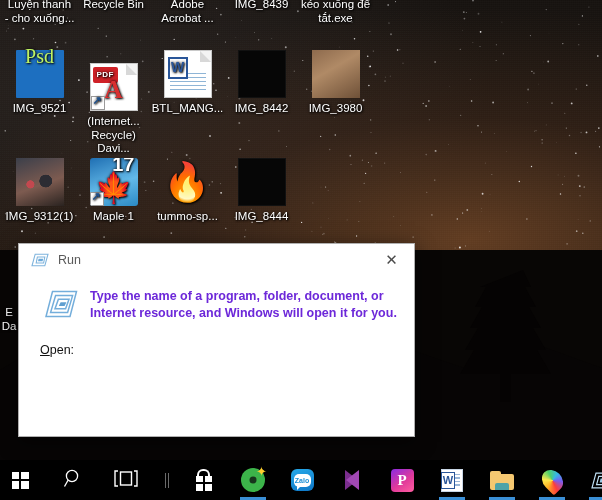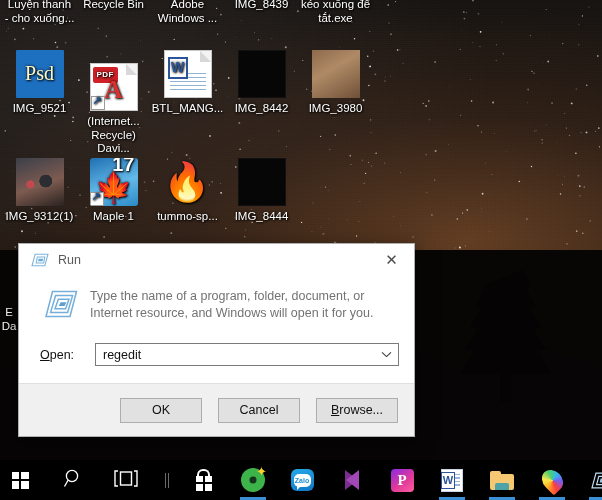--- a/index.html
+++ b/index.html
@@ -34,22 +34,22 @@
   
   .icon-cell{
     position:absolute; width:75px; text-align:center; color:#fff;
     font-size:11.5px; line-height:13.5px;
     text-shadow:0 0 3px rgba(0,0,0,.95), 1px 1px 2px rgba(0,0,0,.9);
   }
   .icon-img{ width:48px; height:48px; margin:0 auto 4px; position:relative; }
   .icon-label{ display:block; word-wrap:break-word; }
 
   
-  .ic-psd{background:#1d6fc0; border-radius:1px; color:#fef9c3; font-size:20px;
-    display:flex; align-items:center; justify-content:center; font-family:"Liberation Serif", serif;}
+  .ic-psd{background:#1d6fc0; border-radius:1px; color:#bef264; font-size:20px;
+    display:flex; justify-content:center; font-family:"Liberation Serif", serif;}
   .ic-doc{background:#fff; border:1px solid #c9c9c9; position:relative; overflow:hidden;}
   .ic-doc:after{content:""; position:absolute; right:0; top:0; border-width:0 11px 11px 0;
     border-style:solid; border-color:#d8d8d8 #f3f3f3;}
   .doc-lines{position:absolute; left:5px; right:5px; top:22px; height:20px;
     background:repeating-linear-gradient(#8fb5d6 0 1.5px, transparent 1.5px 4px);}
   .pdf-tag{position:absolute; left:2px; top:3px; background:#cf2127; color:#fff;
     font-size:8px; font-weight:bold; padding:1px 4px; border-radius:2px; letter-spacing:.4px;}
   .pdf-a{position:absolute; left:50%; top:42%; transform:translate(-50%,0);
     color:#d82f2f; font-size:26px; font-family:"Liberation Serif", serif; font-weight:bold;}
   .w-tag{position:absolute; left:3px; top:6px; width:20px; height:22px; background:#fff;
@@ -89,22 +89,22 @@
   #title-icon{ width:18px; height:14px; margin-left:12px; position:relative; }
   #run-title{ margin-left:9px; font-size:12.5px; color:#5a5a5a; }
   #run-close{
     position:absolute; right:0; top:0; width:45px; height:31px;
     display:flex; align-items:center; justify-content:center;
     color:#4a4a4a; font-size:15px; font-family:"Liberation Sans",sans-serif;
   }
   #run-body{ background:#fff; padding:9px 14px 0 14px; height:110px; }
   .desc-row{ display:flex; align-items:flex-start; }
   #run-bigicon{ width:34px; height:28px; margin:6px 12px 0 11px; flex:0 0 auto; position:relative; }
-  #run-desc{ font-size:12.5px; color:#737373; line-height:17px; padding-top:4px; }
-  .open-row{ display:flex; align-items:center; margin-top:21px;gap:14px; }
+  #run-desc{ font-size:12.5px; color:#6d28d9; line-height:17px; padding-top:4px;font-weight:bold; }
+  .open-row{ display:flex; align-items:center; margin-top:21px; }
   #open-label{ font-size:12.5px; color:#111; width:48px; padding-left:7px; }
   #open-combo{
     flex:1; height:23px; border:1px solid #7a7a7a; background:#fff;
     display:flex; align-items:center; position:relative; margin-right:1px;
   }
   #open-value{ font-size:12.5px; color:#111; padding-left:7px; }
   #combo-arrow{ position:absolute; right:0; top:0; width:23px; height:21px;
     display:flex; align-items:center; justify-content:center; color:#444; font-size:10px; }
   #run-footer{
     position:absolute; left:0; right:0; bottom:0; height:53px; background:#f0f0f0;
@@ -670,21 +670,21 @@
 
 <div class="icon-cell" style="left:2px; top:-2px;">
   <span class="icon-label">Luyện thanh</span>
   <span class="icon-label">- cho xuống...</span>
 </div>
 <div class="icon-cell" style="left:76px; top:-2px;">
   <span class="icon-label">Recycle Bin</span>
 </div>
 <div class="icon-cell" style="left:150px; top:-2px;">
   <span class="icon-label">Adobe</span>
-  <span class="icon-label">Windows ...</span>
+  <span class="icon-label">Acrobat ...</span>
 </div>
 <div class="icon-cell" style="left:224px; top:-2px;">
   <span class="icon-label">IMG_8439</span>
 </div>
 <div class="icon-cell" style="left:298px; top:-2px;">
   <span class="icon-label">kéo xuống để</span>
   <span class="icon-label">tắt.exe</span>
 </div>
 
 <div class="icon-cell" style="left:2px; top:50px;">
@@ -779,43 +779,23 @@
             <path d="M14.4 9.3 H25 L21.6 18.7 H11 Z"></path>
           </g>
           <path d="M16.6 12.2 H22.4 L20.6 16 H14.8 Z" fill="#5f9fd0"></path>
         </svg>
       </span>
       <span id="run-desc">Type the name of a program, folder, document, or Internet resource, and Windows will open it for you.</span>
     </div>
 
     <div class="open-row">
       <label id="open-label"><span class="acc">O</span><span>pen:</span></label>
-      <div id="open-combo">
-        <span id="open-value">regedit</span>
-        <span id="combo-arrow">
-          <svg viewBox="0 0 11 7" width="11" height="7">
-              <path d="M1 1.4 L5.5 5.6 L10 1.4" fill="none" stroke="#3c3c3c" stroke-width="1.1"></path>
-            </svg>
-        </span>
-      </div>
     </div>
   </div>
 
-  <div id="run-footer">
-    <div class="dlg-btn">
-        <span>OK</span>
-      </div>
-    <div class="dlg-btn">
-        <span>Cancel</span>
-      </div>
-    <div class="dlg-btn">
-        <span class="acc">B</span>
-        <span>rowse...</span>
-      </div>
-  </div>
 </div>
 
 <div id="taskbar">
 
   <div class="tb-item">
     <span class="win-logo">
         <i></i>
         <i></i>
         <i></i>
         <i></i>

